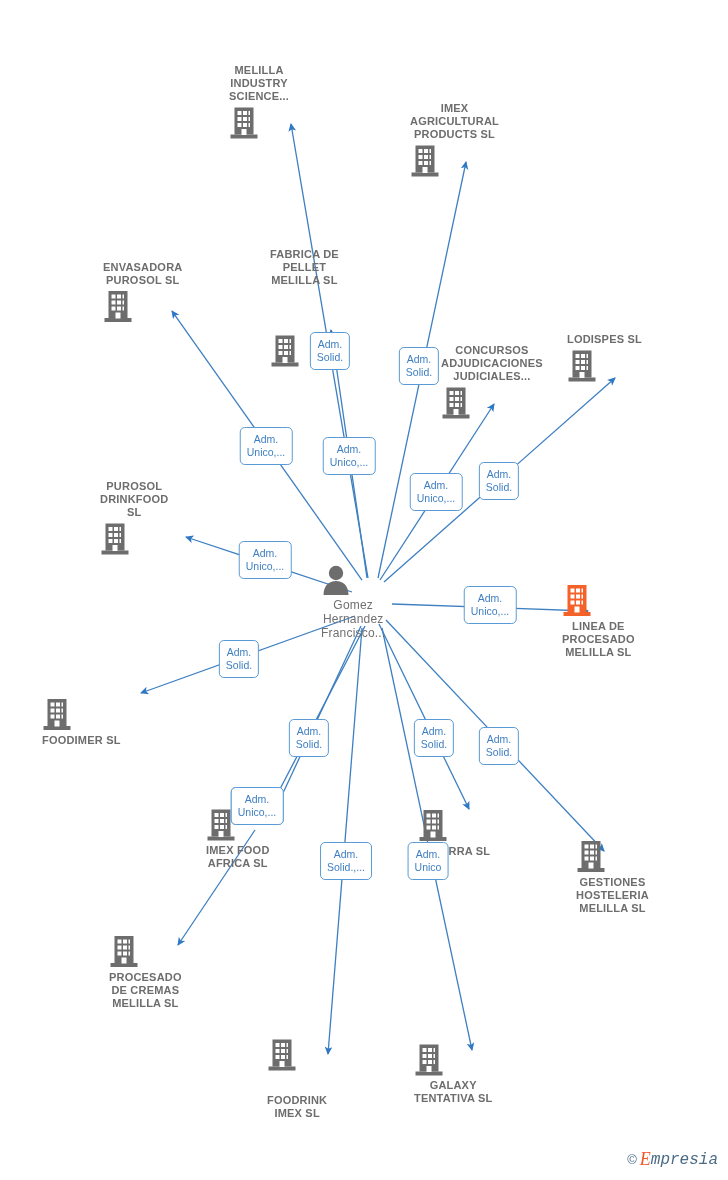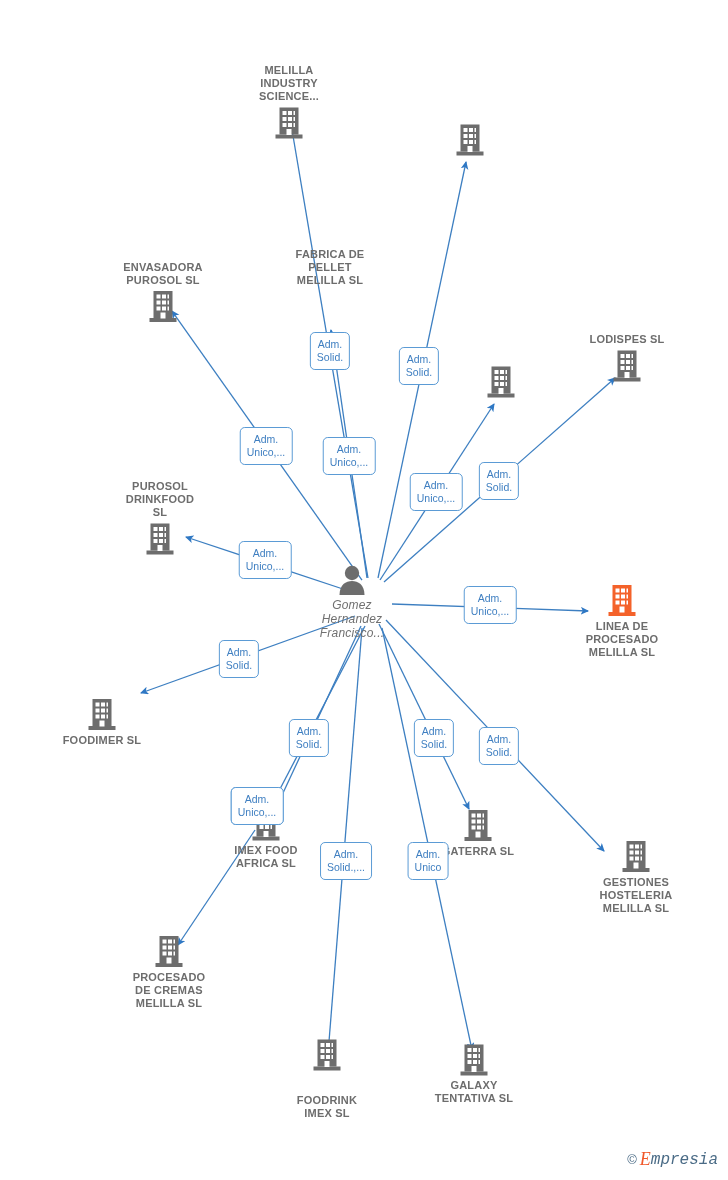--- a/index.html
+++ b/index.html
@@ -2,21 +2,21 @@
 <html><head>
 <meta charset="utf-8">
 <style>
   html,body{margin:0;padding:0;background:#ffffff;}
   body{width:728px;height:1180px;position:relative;overflow:hidden;
        font-family:"Liberation Sans","DejaVu Sans",sans-serif;}
   #canvas{position:absolute;left:0;top:0;width:728px;height:1180px;}
   svg#edges{position:absolute;left:0;top:0;width:728px;height:1180px;}
 
   .node{position:absolute;transform:translate(-50%,-50%);
-        display:flex;flex-direction:column;align-items:center;
+        display:flex;flex-direction:column;align-items:flex-start;
         width:120px;}
   .node .ico{display:block;line-height:0;}
   .node .cap{margin-top:2px;font-size:11px;line-height:13px;
              letter-spacing:.2px;color:#6d6d6d;text-align:center;
              font-weight:bold;white-space:pre-line;}
   .node.person .cap{font-weight:normal;font-size:12px;line-height:14px;color:#707070;}
   .node.focus .cap{color:#6d6d6d;}
   .node.cap-above{flex-direction:column-reverse;}
   .node.cap-above .cap{margin-top:0;margin-bottom:3px;}
 
@@ -93,20 +93,23 @@
               <rect x="19.5" y="5" width="1.5" height="4"></rect>
               <rect x="8.5" y="11" width="4" height="4"></rect>
               <rect x="14" y="11" width="4" height="4"></rect>
               <rect x="19.5" y="11" width="1.5" height="4"></rect>
               <rect x="8.5" y="17" width="4" height="4"></rect>
               <rect x="14" y="17" width="4" height="4"></rect>
               <rect x="19.5" y="17" width="1.5" height="4"></rect>
               <rect x="12.5" y="23" width="5" height="6"></rect>
             </g>
           </svg></span>
+        <span class="cap">IMEX
+AGRICULTURAL
+PRODUCTS  SL</span>
       </div>
       <div class="node cap-above" style="left: 163px; top: 292px;">
         <span class="ico"><svg width="30" height="34" viewBox="0 0 30 34" aria-hidden="true">
             <rect x="5.5" y="1.5" width="19" height="27" fill="#6d6d6d"></rect>
             <rect x="1.5" y="28.5" width="27" height="4" fill="#6d6d6d"></rect>
             <g fill="#ffffff">
               <rect x="8.5" y="5" width="4" height="4"></rect>
               <rect x="14" y="5" width="4" height="4"></rect>
               <rect x="19.5" y="5" width="1.5" height="4"></rect>
               <rect x="8.5" y="11" width="4" height="4"></rect>
@@ -152,20 +155,23 @@
               <rect x="19.5" y="5" width="1.5" height="4"></rect>
               <rect x="8.5" y="11" width="4" height="4"></rect>
               <rect x="14" y="11" width="4" height="4"></rect>
               <rect x="19.5" y="11" width="1.5" height="4"></rect>
               <rect x="8.5" y="17" width="4" height="4"></rect>
               <rect x="14" y="17" width="4" height="4"></rect>
               <rect x="19.5" y="17" width="1.5" height="4"></rect>
               <rect x="12.5" y="23" width="5" height="6"></rect>
             </g>
           </svg></span>
+        <span class="cap">CONCURSOS
+ADJUDICACIONES
+JUDICIALES...</span>
       </div>
       <div class="node cap-above" style="left: 627px; top: 358px;">
         <span class="ico"><svg width="30" height="34" viewBox="0 0 30 34" aria-hidden="true">
             <rect x="5.5" y="1.5" width="19" height="27" fill="#6d6d6d"></rect>
             <rect x="1.5" y="28.5" width="27" height="4" fill="#6d6d6d"></rect>
             <g fill="#ffffff">
               <rect x="8.5" y="5" width="4" height="4"></rect>
               <rect x="14" y="5" width="4" height="4"></rect>
               <rect x="19.5" y="5" width="1.5" height="4"></rect>
               <rect x="8.5" y="11" width="4" height="4"></rect>
@@ -354,21 +360,21 @@
               <rect x="19.5" y="11" width="1.5" height="4"></rect>
               <rect x="8.5" y="17" width="4" height="4"></rect>
               <rect x="14" y="17" width="4" height="4"></rect>
               <rect x="19.5" y="17" width="1.5" height="4"></rect>
               <rect x="12.5" y="23" width="5" height="6"></rect>
             </g>
           </svg></span>
         <span class="cap">GALAXY
 TENTATIVA  SL</span>
       </div>
-      <div class="node person" style="left: 352px; top: 602px; font-style: italic;">
+      <div class="node person" style="left: 381px; top: 602px;">
         <span class="ico"><svg width="30" height="32" viewBox="0 0 30 32" aria-hidden="true">
             <circle cx="15" cy="9" r="7.2" fill="#6d6d6d"></circle>
             <path d="M2.5 31 C2.5 20.5 9 17 15 17 C21 17 27.5 20.5 27.5 31 Z" fill="#6d6d6d"></path>
           </svg></span>
         <span class="cap">Gomez
 Hernandez
 Francisco...</span>
       </div>
     </div>
   <div id="labels-layer">

